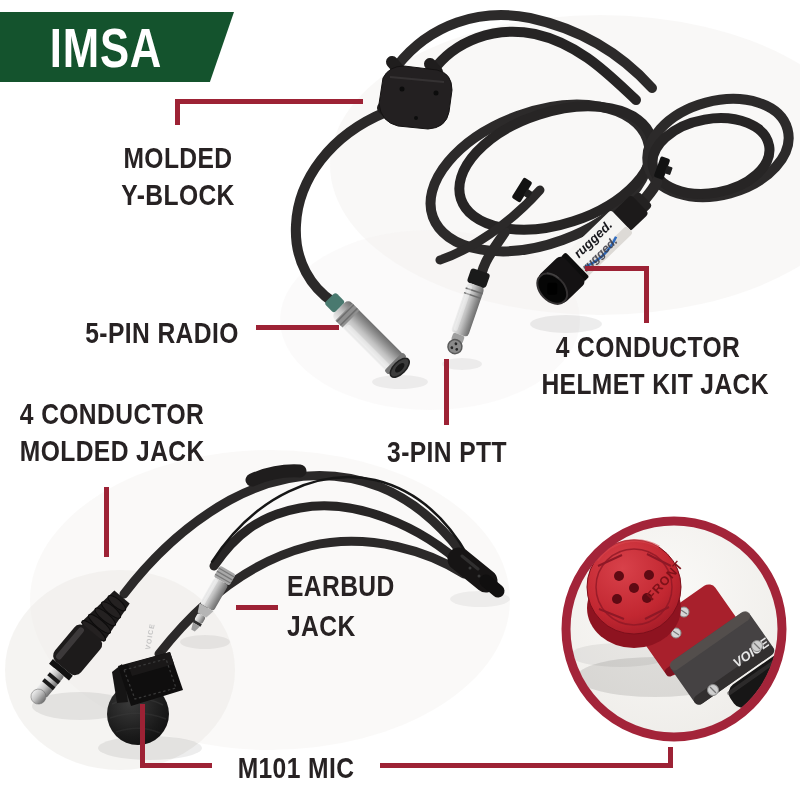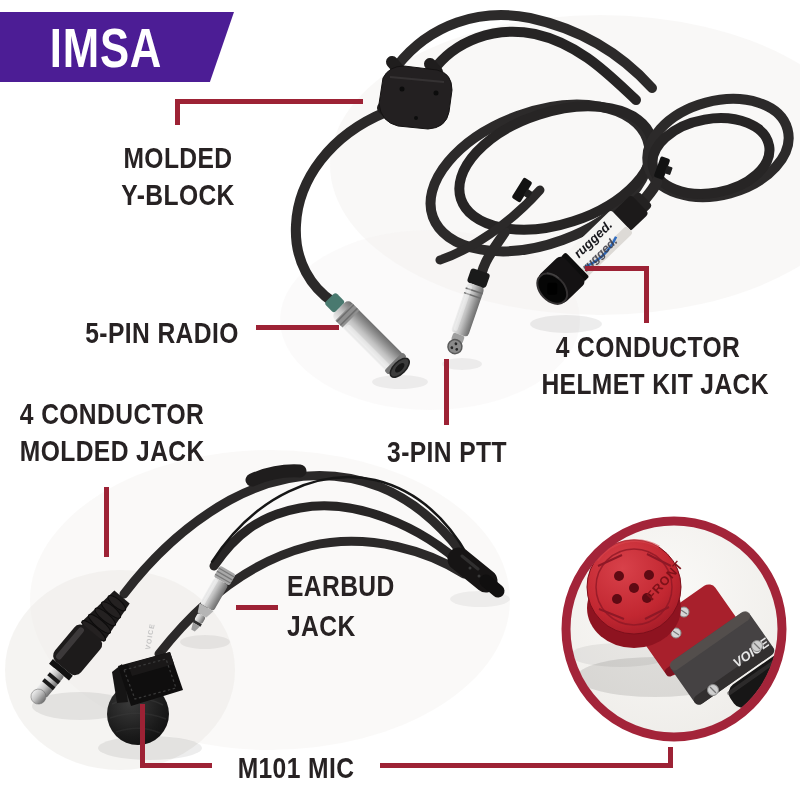--- a/index.html
+++ b/index.html
@@ -1,19 +1,19 @@
 <!DOCTYPE html>
 <html><head>
 <meta charset="utf-8">
 <style>
   html,body{margin:0;padding:0;background:#ffffff;}
   .canvas{position:relative;width:800px;height:800px;background:#ffffff;overflow:hidden;
           font-family:"Liberation Sans",sans-serif;}
   svg{position:absolute;left:0;top:0;}
-  .banner{position:absolute;left:0;top:12px;width:234px;height:70px;background:#4c1d95;
+  .banner{position:absolute;left:0;top:12px;width:234px;height:70px;background:#14532d;
           clip-path:polygon(0 0,100% 0,89.7% 100%,0 100%);
           display:flex;align-items:center;justify-content:center;
           padding-right:22px;box-sizing:border-box;}
   .banner span{color:#ffffff;font-weight:700;font-size:56px;letter-spacing:1px;
           transform:scaleX(.78);white-space:nowrap;}
   .lbl{position:absolute;font-weight:700;font-size:30px;line-height:37px;letter-spacing:.5px;
           color:#272223;transform:scaleX(.82);white-space:nowrap;}
   .lbl.center{text-align:center;transform-origin:50% 0;}
   .lbl.leftal{transform-origin:0 0;line-height:40px;}
   .leader{position:absolute;background:#9d2235;}

